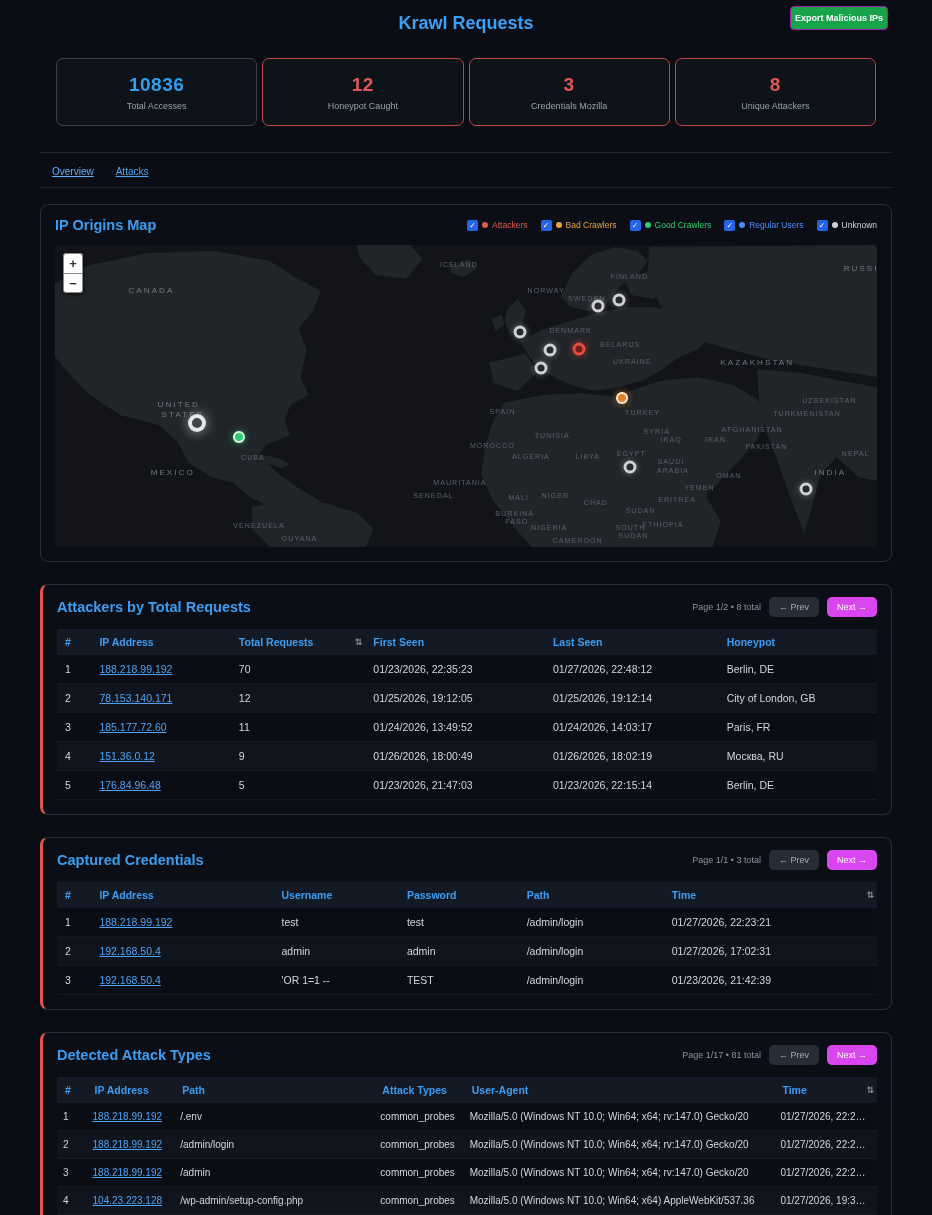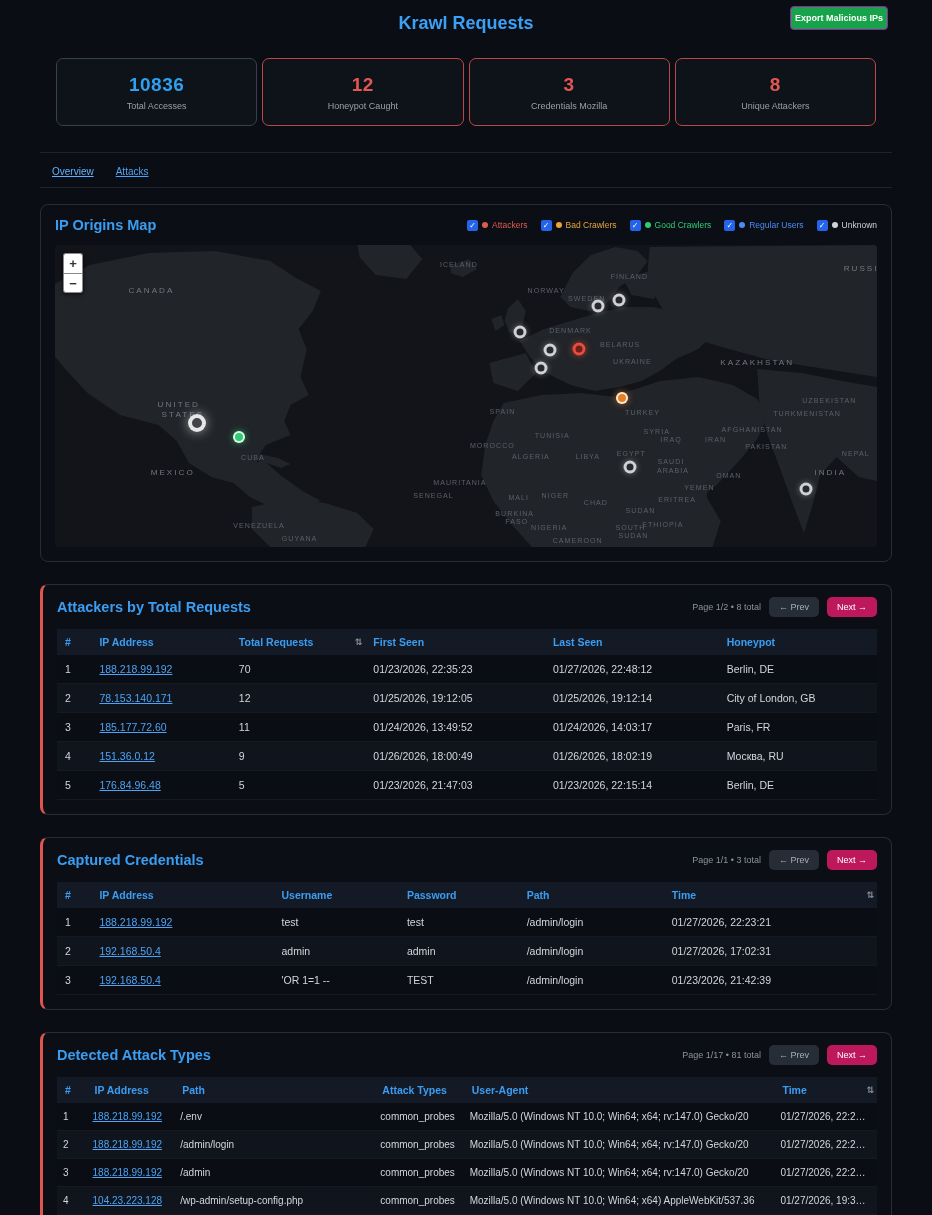--- a/index.html
+++ b/index.html
@@ -31,21 +31,21 @@
   
   .legend{display:flex;align-items:center;gap:13px}
   .legend-item{display:flex;align-items:center;gap:4px;font-size:8.5px;cursor:pointer}
   .cb{width:11px;height:11px;border-radius:2px;background:#2563eb;color:#fff;font-size:8px;line-height:11px;text-align:center;flex:none}
   .dot{width:6px;height:6px;border-radius:50%;flex:none}
   
   .pager{display:flex;align-items:center;gap:8px}
   .pager-info{font-size:9px;color:#8b929b}
   .btn{border:none;border-radius:5px;font-size:9px;padding:5px 10px;cursor:pointer;font-family:inherit}
   .btn.prev{background:#272d36;color:#a6adb6}
-  .btn.next{background:#be185d;color:#fff}
+  .btn.next{background:#d946ef;color:#fff}
   
   .map-wrap{position:relative;height:302px;background:#121419;border-radius:3px;overflow:hidden}
   .map-wrap svg{position:absolute;inset:0;width:100%;height:100%}
   .map-label{fill:#5c6168;font-size:7px;letter-spacing:1px;text-anchor:middle;font-family:"Liberation Sans",sans-serif}
   .map-label.lg{fill:#73787e;font-size:8px;letter-spacing:2px}
   .zoom{position:absolute;top:8px;left:8px;z-index:5;display:flex;flex-direction:column;box-shadow:0 1px 4px rgba(0,0,0,.7)}
   .zoom button{width:20px;height:20px;background:#fff;color:#333;border:1px solid #8a8a8a;font-size:13px;font-weight:bold;line-height:1;cursor:pointer;font-family:inherit}
   .zoom button:first-child{border-radius:3px 3px 0 0;border-bottom:none}
   .zoom button:last-child{border-radius:0 0 3px 3px}
   .marker{position:absolute;transform:translate(-50%,-50%);border-radius:50%;z-index:4;cursor:pointer}

